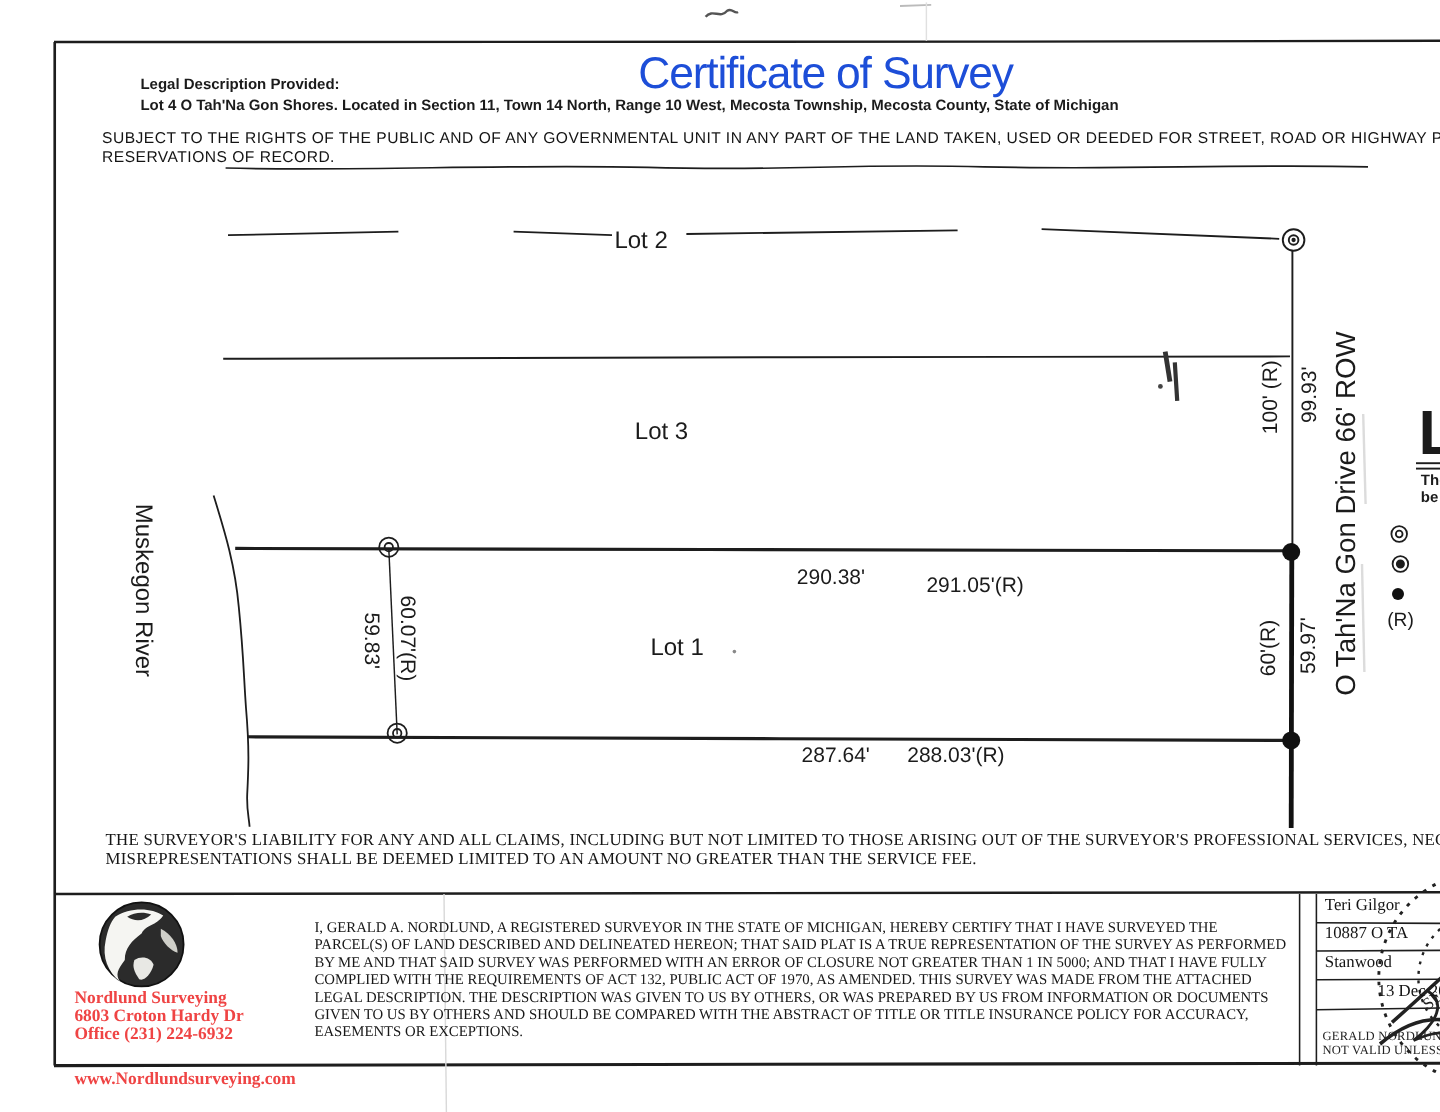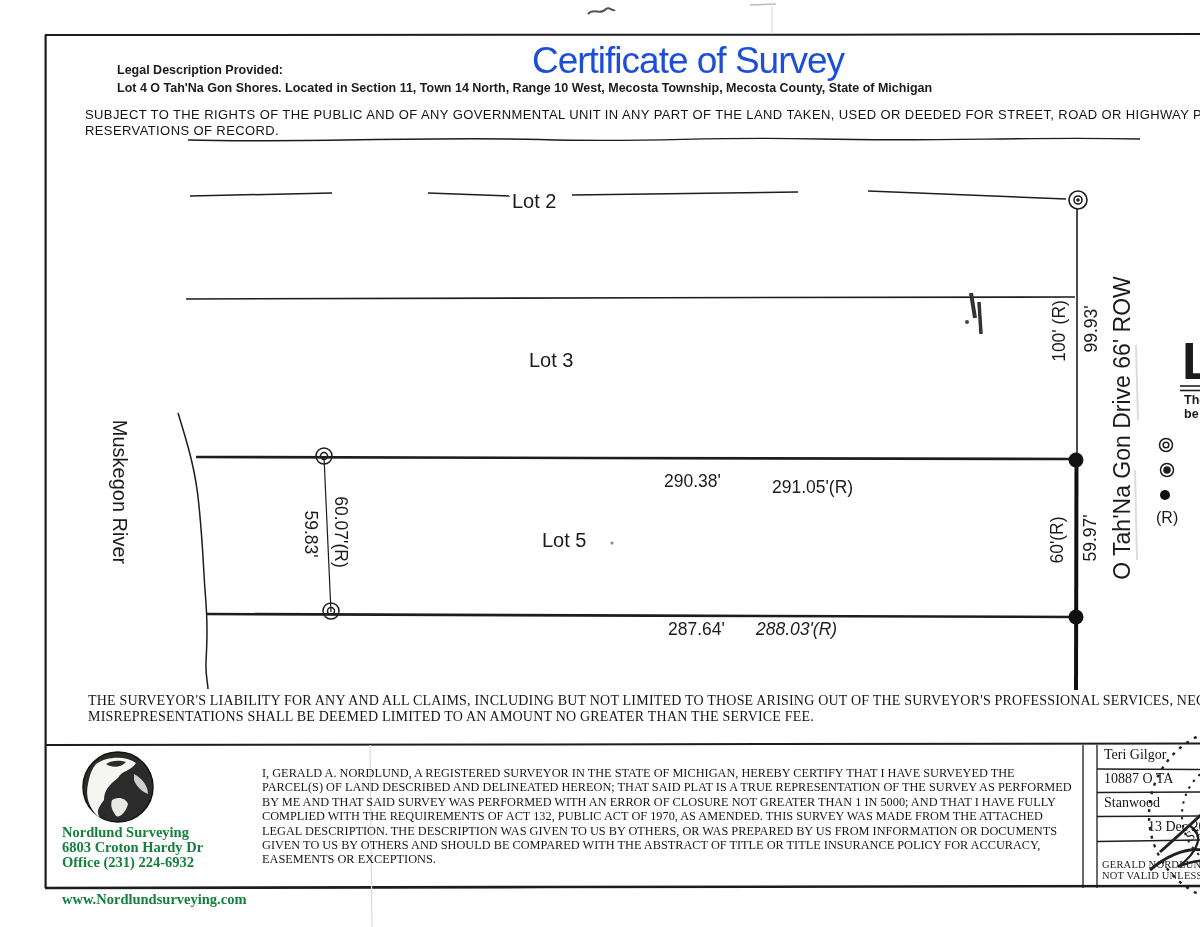--- a/index.html
+++ b/index.html
@@ -13,21 +13,21 @@
   .cx{transform:translateX(-50%);}
   .rot90{transform:translate(-50%,-50%) rotate(90deg);}
   .rotm90{transform:translate(-50%,-50%) rotate(-90deg);}
   .lotlbl{font-size:20px;}
   .dim{font-size:17.5px;}
   .title{font-size:37px;letter-spacing:-1px;color:#1d4ed8;}
   .small-legal{font-size:12.5px;padding-left:32px;}
   .subject{font-size:13px;letter-spacing:.4px;color:#141414;}
   .liab{font-size:14px;letter-spacing:.2px;color:#161616;}
   .cert{font-size:12.3px;line-height:14.4px;width:814px;white-space:normal;color:#171717;}
-  .firmline{font-size:14.5px;font-weight:bold;color:#15803d;}
+  .firmline{font-size:14.5px;font-weight:bold;color:#ef4444;}
   .projline{font-size:14px;color:#141414;}
   .sealtxt{font-size:10.5px;color:#222;letter-spacing:.2px;}
 </style>
 </head>
 <body>
 
 <div id="page">
 
   <svg id="linework" width="1200" height="927" viewBox="0 0 1200 927" fill="none" stroke="#1d1d1d">
 
@@ -134,26 +134,26 @@
   </svg>
 
   <div class="lbl sans title cx" style="left:688px;top:40px;">Certificate of Survey</div>
   <div class="lbl sans small-legal b" style="left:85px;top:63px;">Legal Description Provided:</div>
   <div class="lbl sans small-legal b" style="left:85px;top:81px;">Lot 4 O Tah'Na Gon Shores.  Located in Section 11, Town 14 North, Range 10 West, Mecosta Township, Mecosta County, State of Michigan</div>
   <div class="lbl sans subject" style="left:85px;top:107px;">SUBJECT TO THE RIGHTS OF THE PUBLIC AND OF ANY GOVERNMENTAL UNIT IN ANY PART OF THE LAND TAKEN, USED OR DEEDED FOR STREET, ROAD OR HIGHWAY PURPOSES AND SUBJECT TO</div>
   <div class="lbl sans subject" style="left:85px;top:123px;">RESERVATIONS OF RECORD.</div>
 
   <div class="lbl sans lotlbl" style="left:512px;top:190px;">Lot 2</div>
   <div class="lbl sans lotlbl" style="left:529px;top:337px;margin-top:12px;">Lot 3</div>
-  <div class="lbl sans lotlbl" style="left:542px;top:529px;">Lot 5</div>
+  <div class="lbl sans lotlbl" style="left:542px;top:529px;">Lot 1</div>
 
   <div class="lbl sans dim" style="left:664px;top:471px;">290.38'</div>
   <div class="lbl sans dim" style="left:772px;top:463px;margin-top:14px;">291.05'(R)</div>
   <div class="lbl sans dim" style="left:668px;top:619px;">287.64'</div>
-  <div class="lbl sans dim" style="left:756px;top:619px;font-style:italic;">288.03'(R)</div>
+  <div class="lbl sans dim" style="left:756px;top:619px;">288.03'(R)</div>
   <div class="lbl sans dim rot90" style="left:310px;top:534px;">59.83'</div>
   <div class="lbl sans dim rot90" style="left:340px;top:532px;">60.07'(R)</div>
   <div class="lbl sans dim rotm90" style="left:1059px;top:331px;">100' (R)</div>
   <div class="lbl sans dim rotm90" style="left:1091px;top:329px;">99.93'</div>
   <div class="lbl sans dim rotm90" style="left:1057px;top:540px;">60'(R)</div>
   <div class="lbl sans dim rotm90" style="left:1090px;top:538px;">59.97'</div>
 
   <div class="lbl sans rot90" style="left:119px;top:492px;font-size:20px;">Muskegon River</div>
   <div class="lbl sans rotm90" style="left:1122px;top:428px;font-size:23px;">O Tah'Na Gon Drive 66' ROW</div>
 

